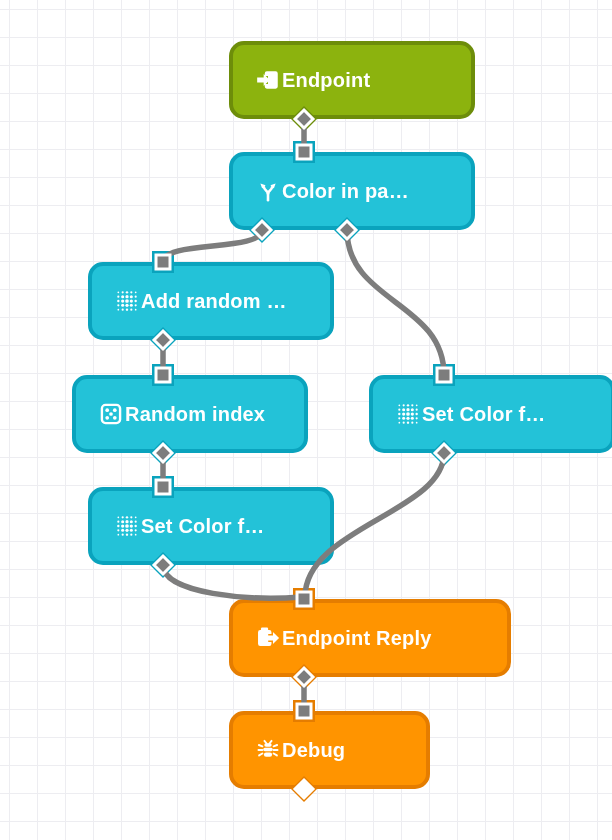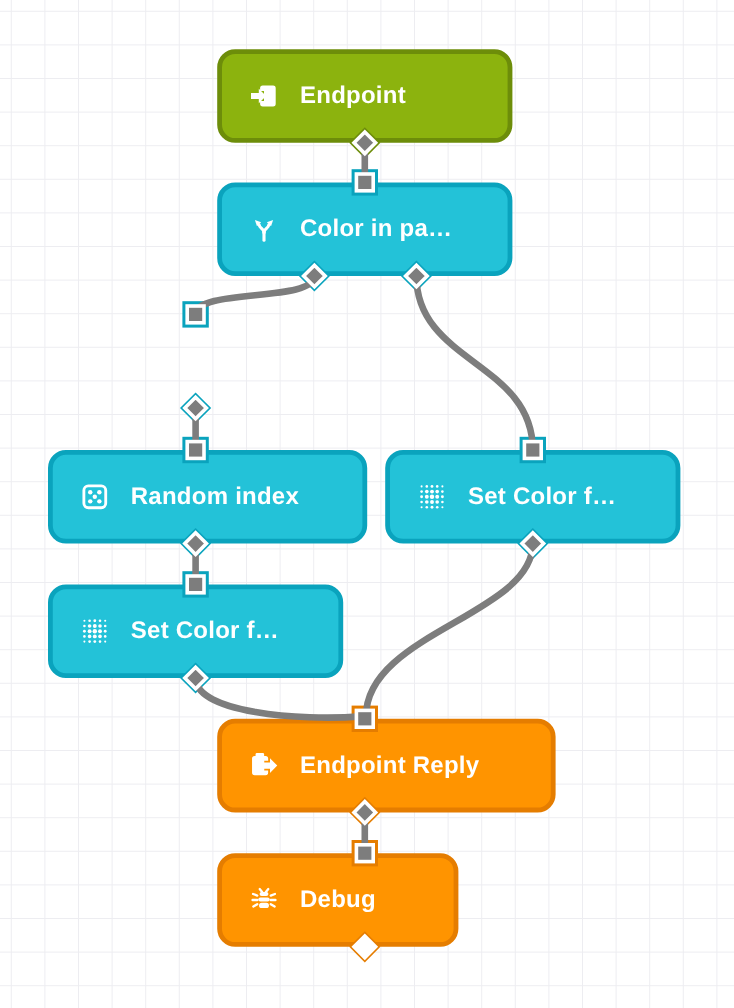--- a/index.html
+++ b/index.html
@@ -15,22 +15,23 @@
     background-image:
       linear-gradient(to right,var(--grid) 1px,transparent 1px),
       linear-gradient(to bottom,var(--grid) 1px,transparent 1px);
     background-size:28px 28px;
     background-position:9px 9px;
     font-family:"Liberation Sans",sans-serif;
   }
   .node{
     position:absolute;height:78px;box-sizing:border-box;
     border:4px solid;border-radius:15px;
-    display:flex;align-items:center;gap:17px;padding:0 22px;
+    display:flex;align-items:center;gap:1px;padding:0 22px;
     z-index:1;
+    margin-left:48px;
   }
   .node.green{background:var(--green);border-color:var(--green_b);}
   .node.cyan{background:var(--cyan);border-color:var(--cyan_b);text-align:center;}
   .node.orange{background:var(--orange);border-color:var(--orange_b);}
   .node .icon{width:26px;height:26px;flex:0 0 auto;}
   .node .label{
     color:#fff;font-size:20px;font-weight:700;white-space:nowrap;
     letter-spacing:.2px;
   }
   svg.overlay{position:absolute;left:0;top:0;width:612px;height:840px;z-index:2;pointer-events:none;}
@@ -127,22 +128,28 @@
     <span class="label">Endpoint</span>
   </div>
 
   <div class="node cyan" style="left:181px;top:152px;width:246px">
     <svg class="icon" viewBox="0 0 24 24">
         <use href="#i-fork"></use>
       </svg>
     <span class="label">Color in pa…</span>
   </div>
 
-
-  <div class="node cyan" style="left:40px;top:375px;width:266px">
+  <div class="node cyan" style="left:40px;top:262px;width:246px">
+    <svg class="icon" viewBox="0 0 24 24">
+        <use href="#i-dots"></use>
+      </svg>
+    <span class="label">Add random …</span>
+  </div>
+
+  <div class="node cyan" style="left:24px;top:375px;width:236px">
     <svg class="icon" viewBox="0 0 24 24">
         <use href="#i-die"></use>
       </svg>
     <span class="label">Random index</span>
   </div>
 
   <div class="node cyan" style="left:40px;top:487px;width:246px">
     <svg class="icon" viewBox="0 0 24 24">
         <use href="#i-dots"></use>
       </svg>

